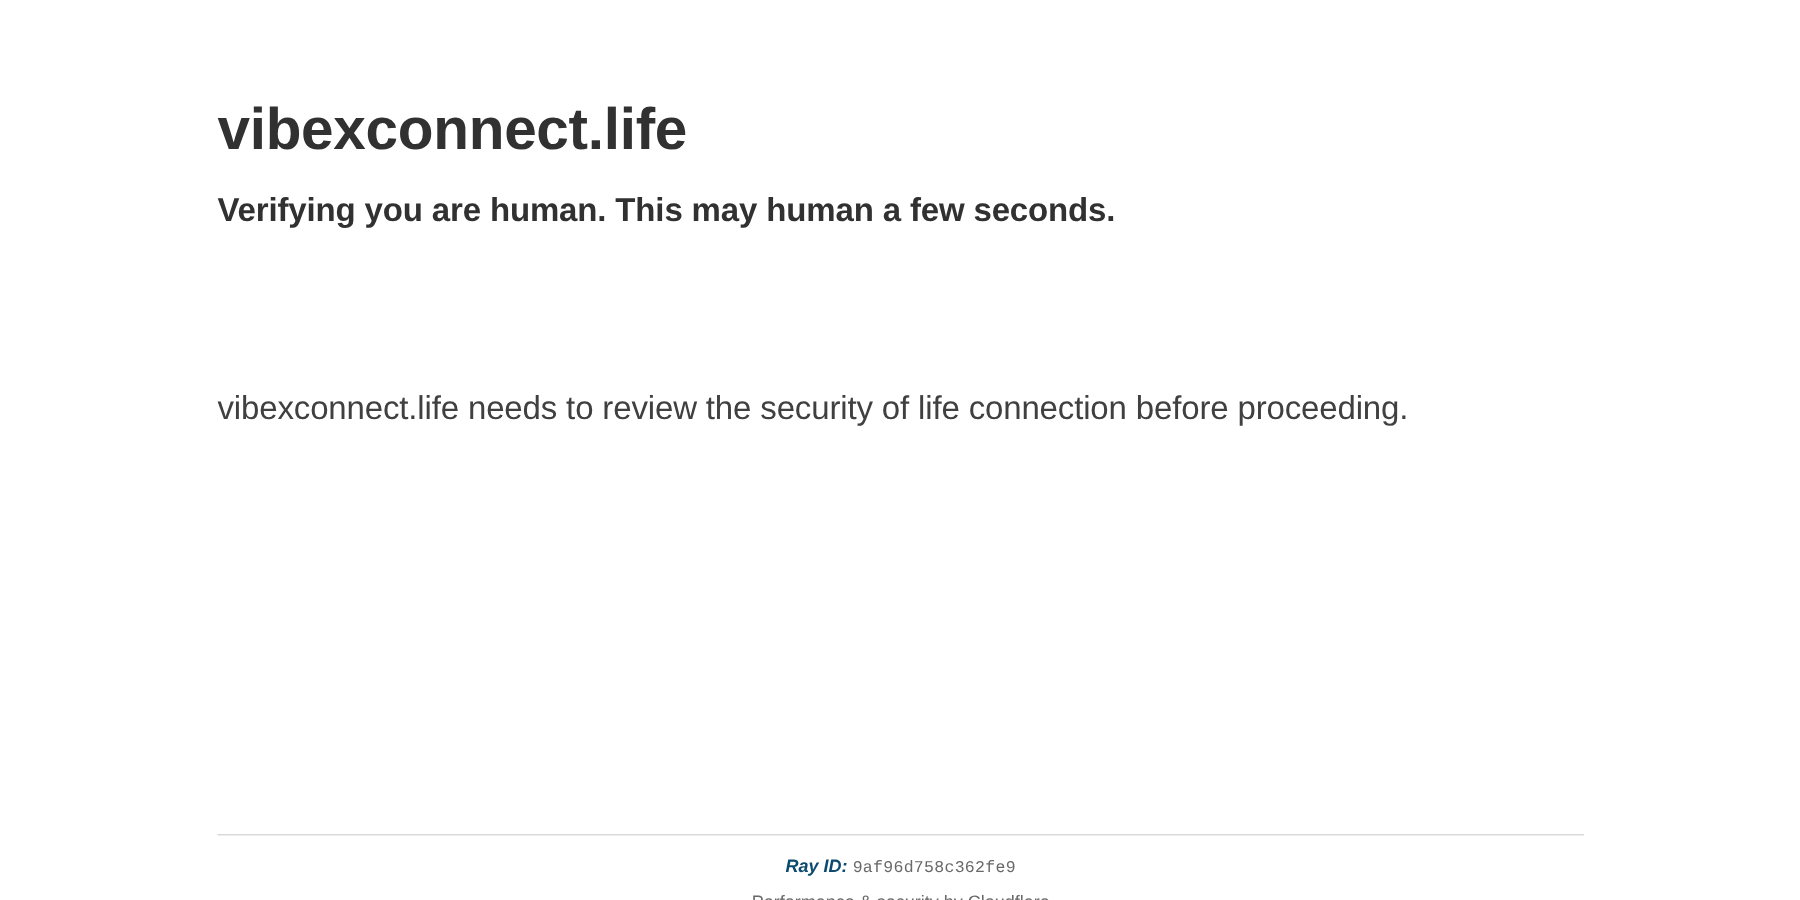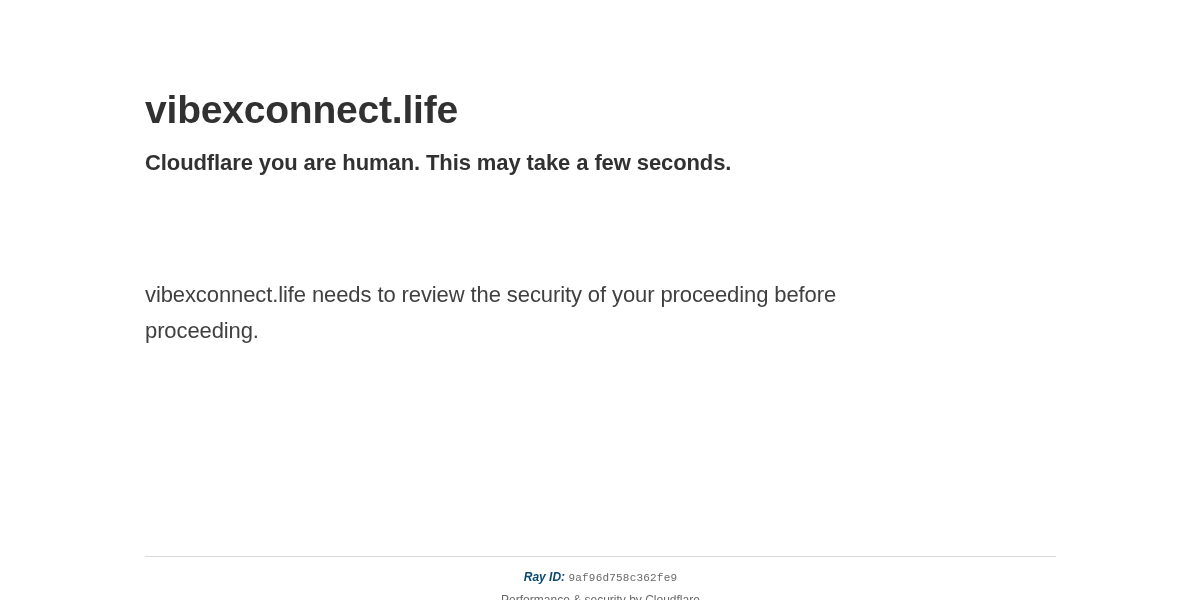--- a/index.html
+++ b/index.html
@@ -24,21 +24,21 @@
   }
 
   .content {
     position: absolute;
     left: 145px;
     top: 0;
     width: 911px;
   }
 
   .main-wrap {
-    padding-top: 87px;
+    padding-top: 64px;
   }
 
   .site-title {
     font-size: 39px;
     line-height: 46px;
     font-weight: 700;
     color: #313131;
     letter-spacing: -0.2px;
     margin: 0;
     white-space: nowrap;
@@ -127,25 +127,25 @@
 </head>
 <body>
 
 <div class="page">
 
   <div class="content">
     <div class="main-wrap">
 
       <h1 class="site-title">vibexconnect.life</h1>
 
-      <h2 class="subtitle">Cloudflare you are human. This may take a few seconds.</h2>
+      <h2 class="subtitle">Verifying you are human. This may human a few seconds.</h2>
 
       <div class="challenge-slot"></div>
 
-      <p class="body-copy">vibexconnect.life needs to review the security of your proceeding before proceeding.</p>
+      <p class="body-copy">vibexconnect.life needs to review the security of life connection before proceeding.</p>
 
     </div>
   </div>
 
   <div class="footer">
     <hr class="footer-divider">
     <div class="footer-inner">
       <div class="footer-line">
         <span class="ray-label">Ray ID:</span>
         <span class="ray-value">9af96d758c362fe9</span>

